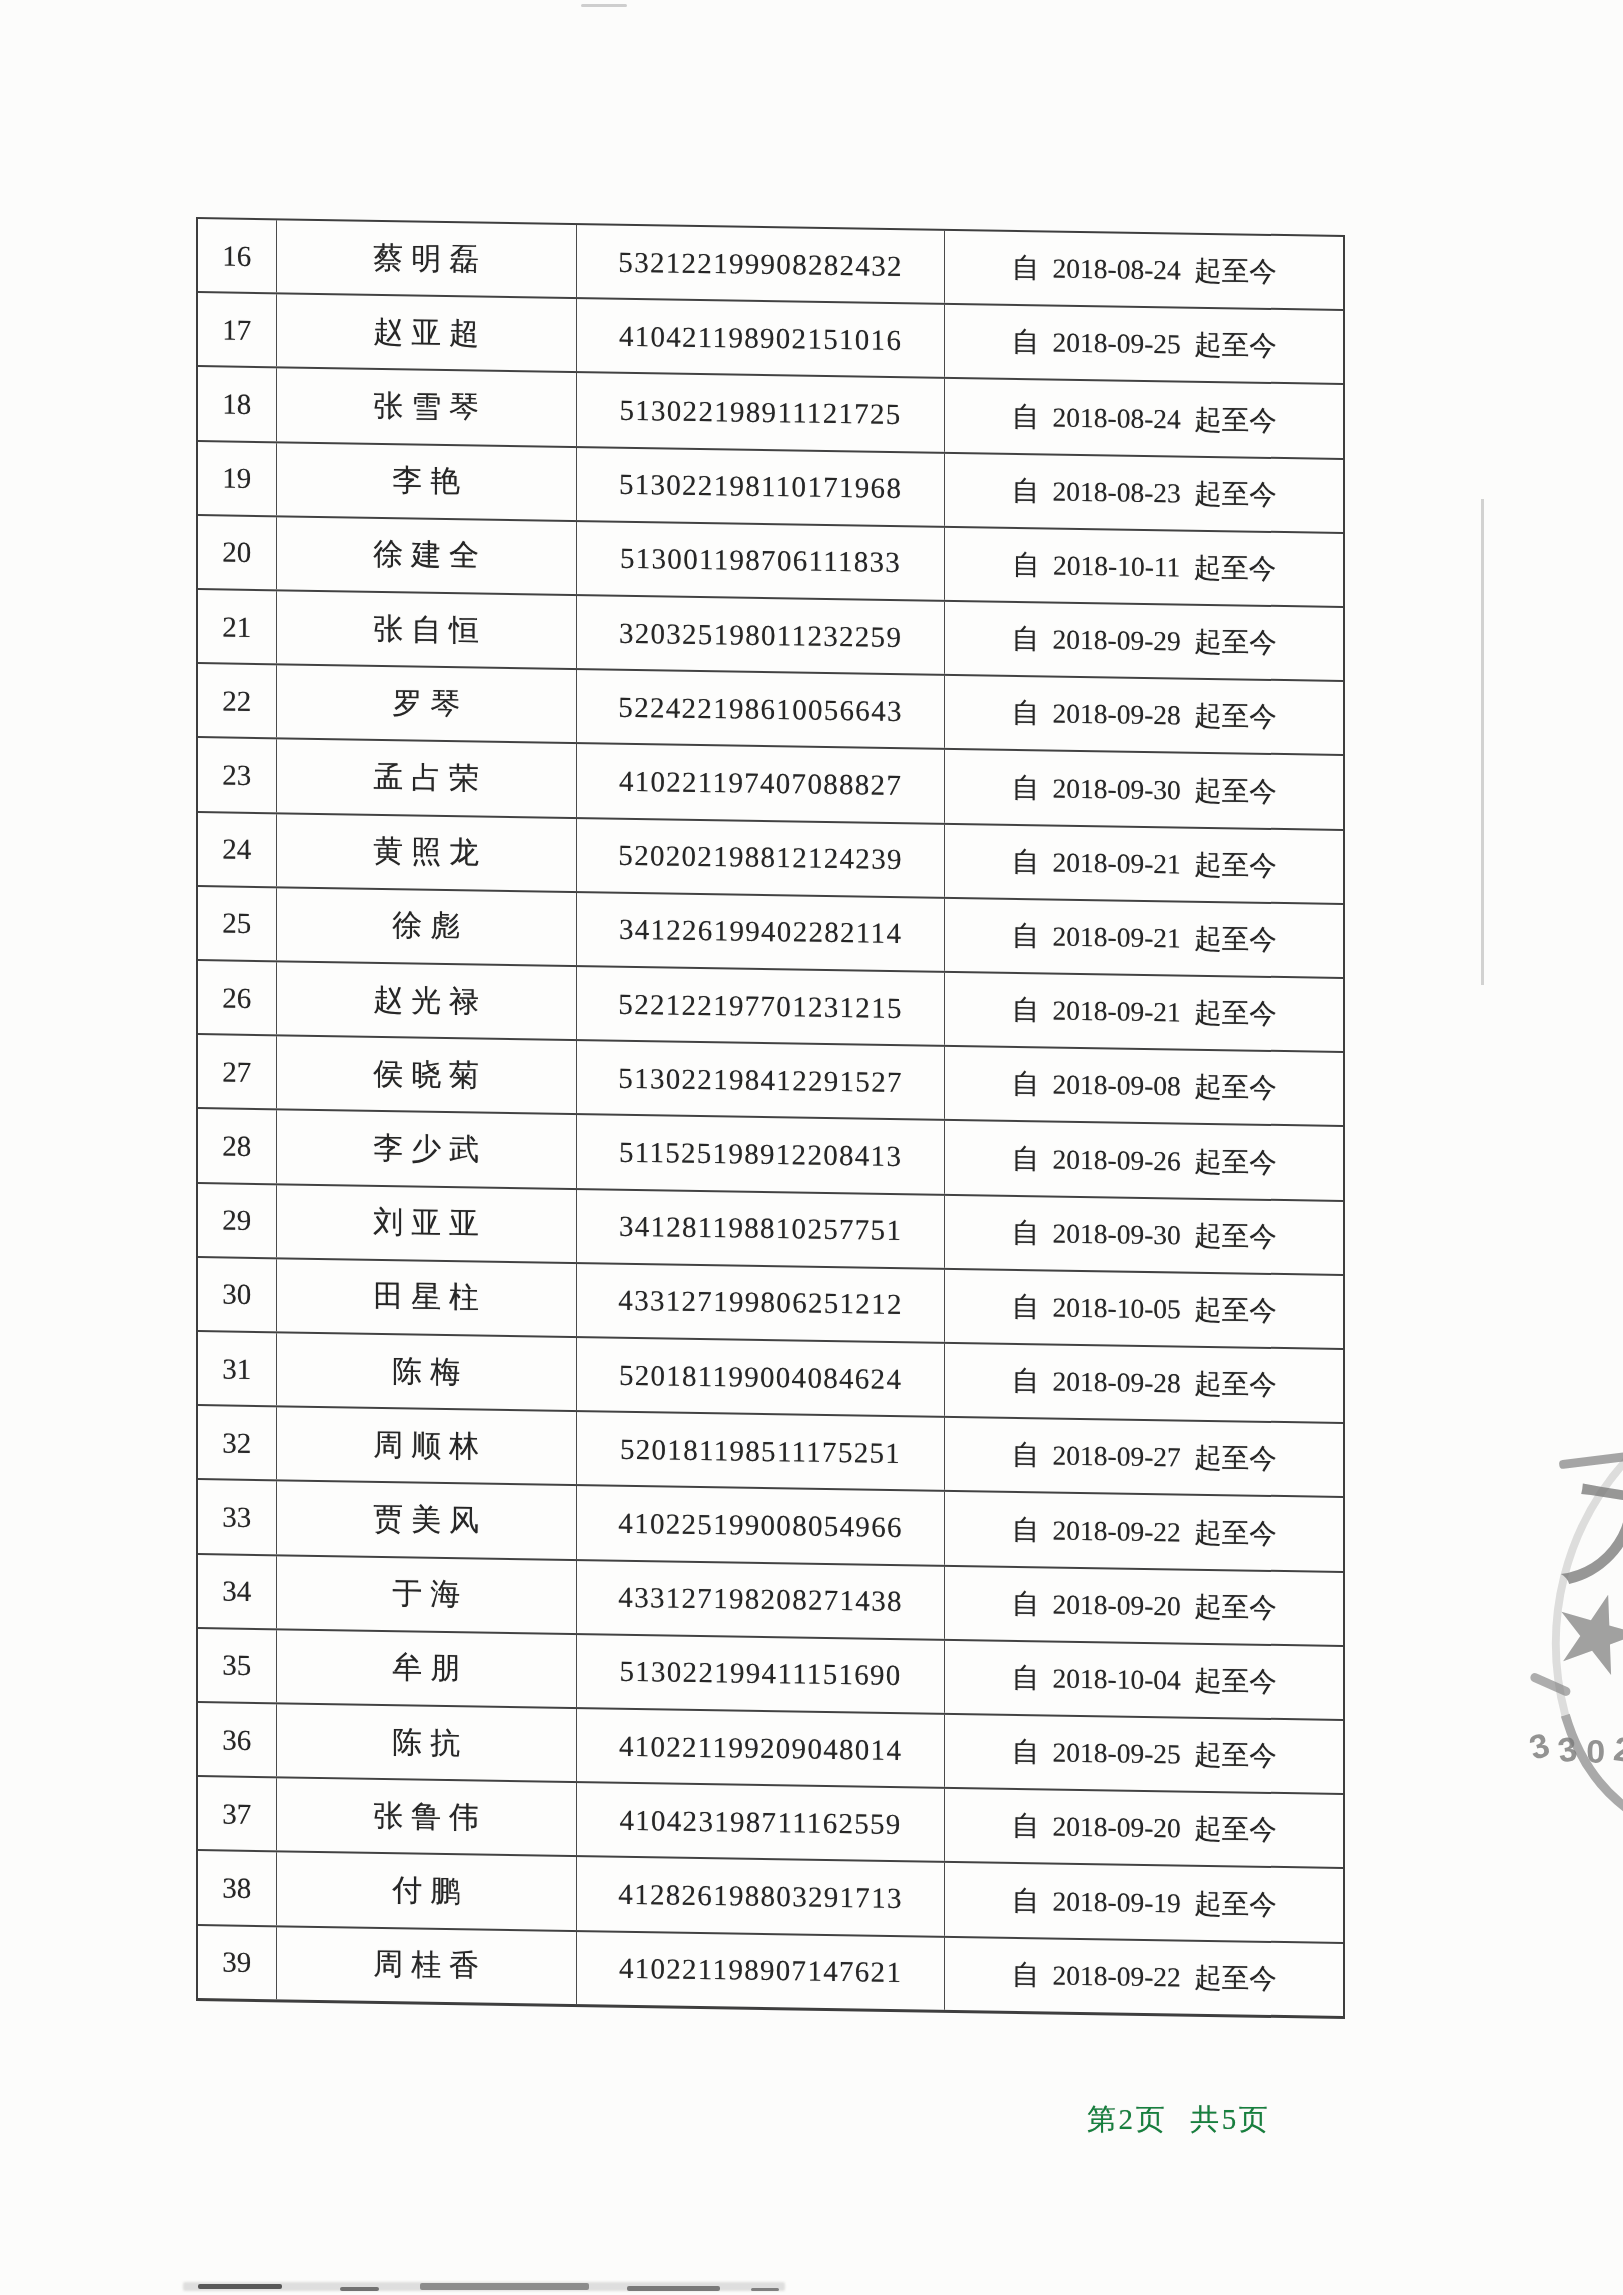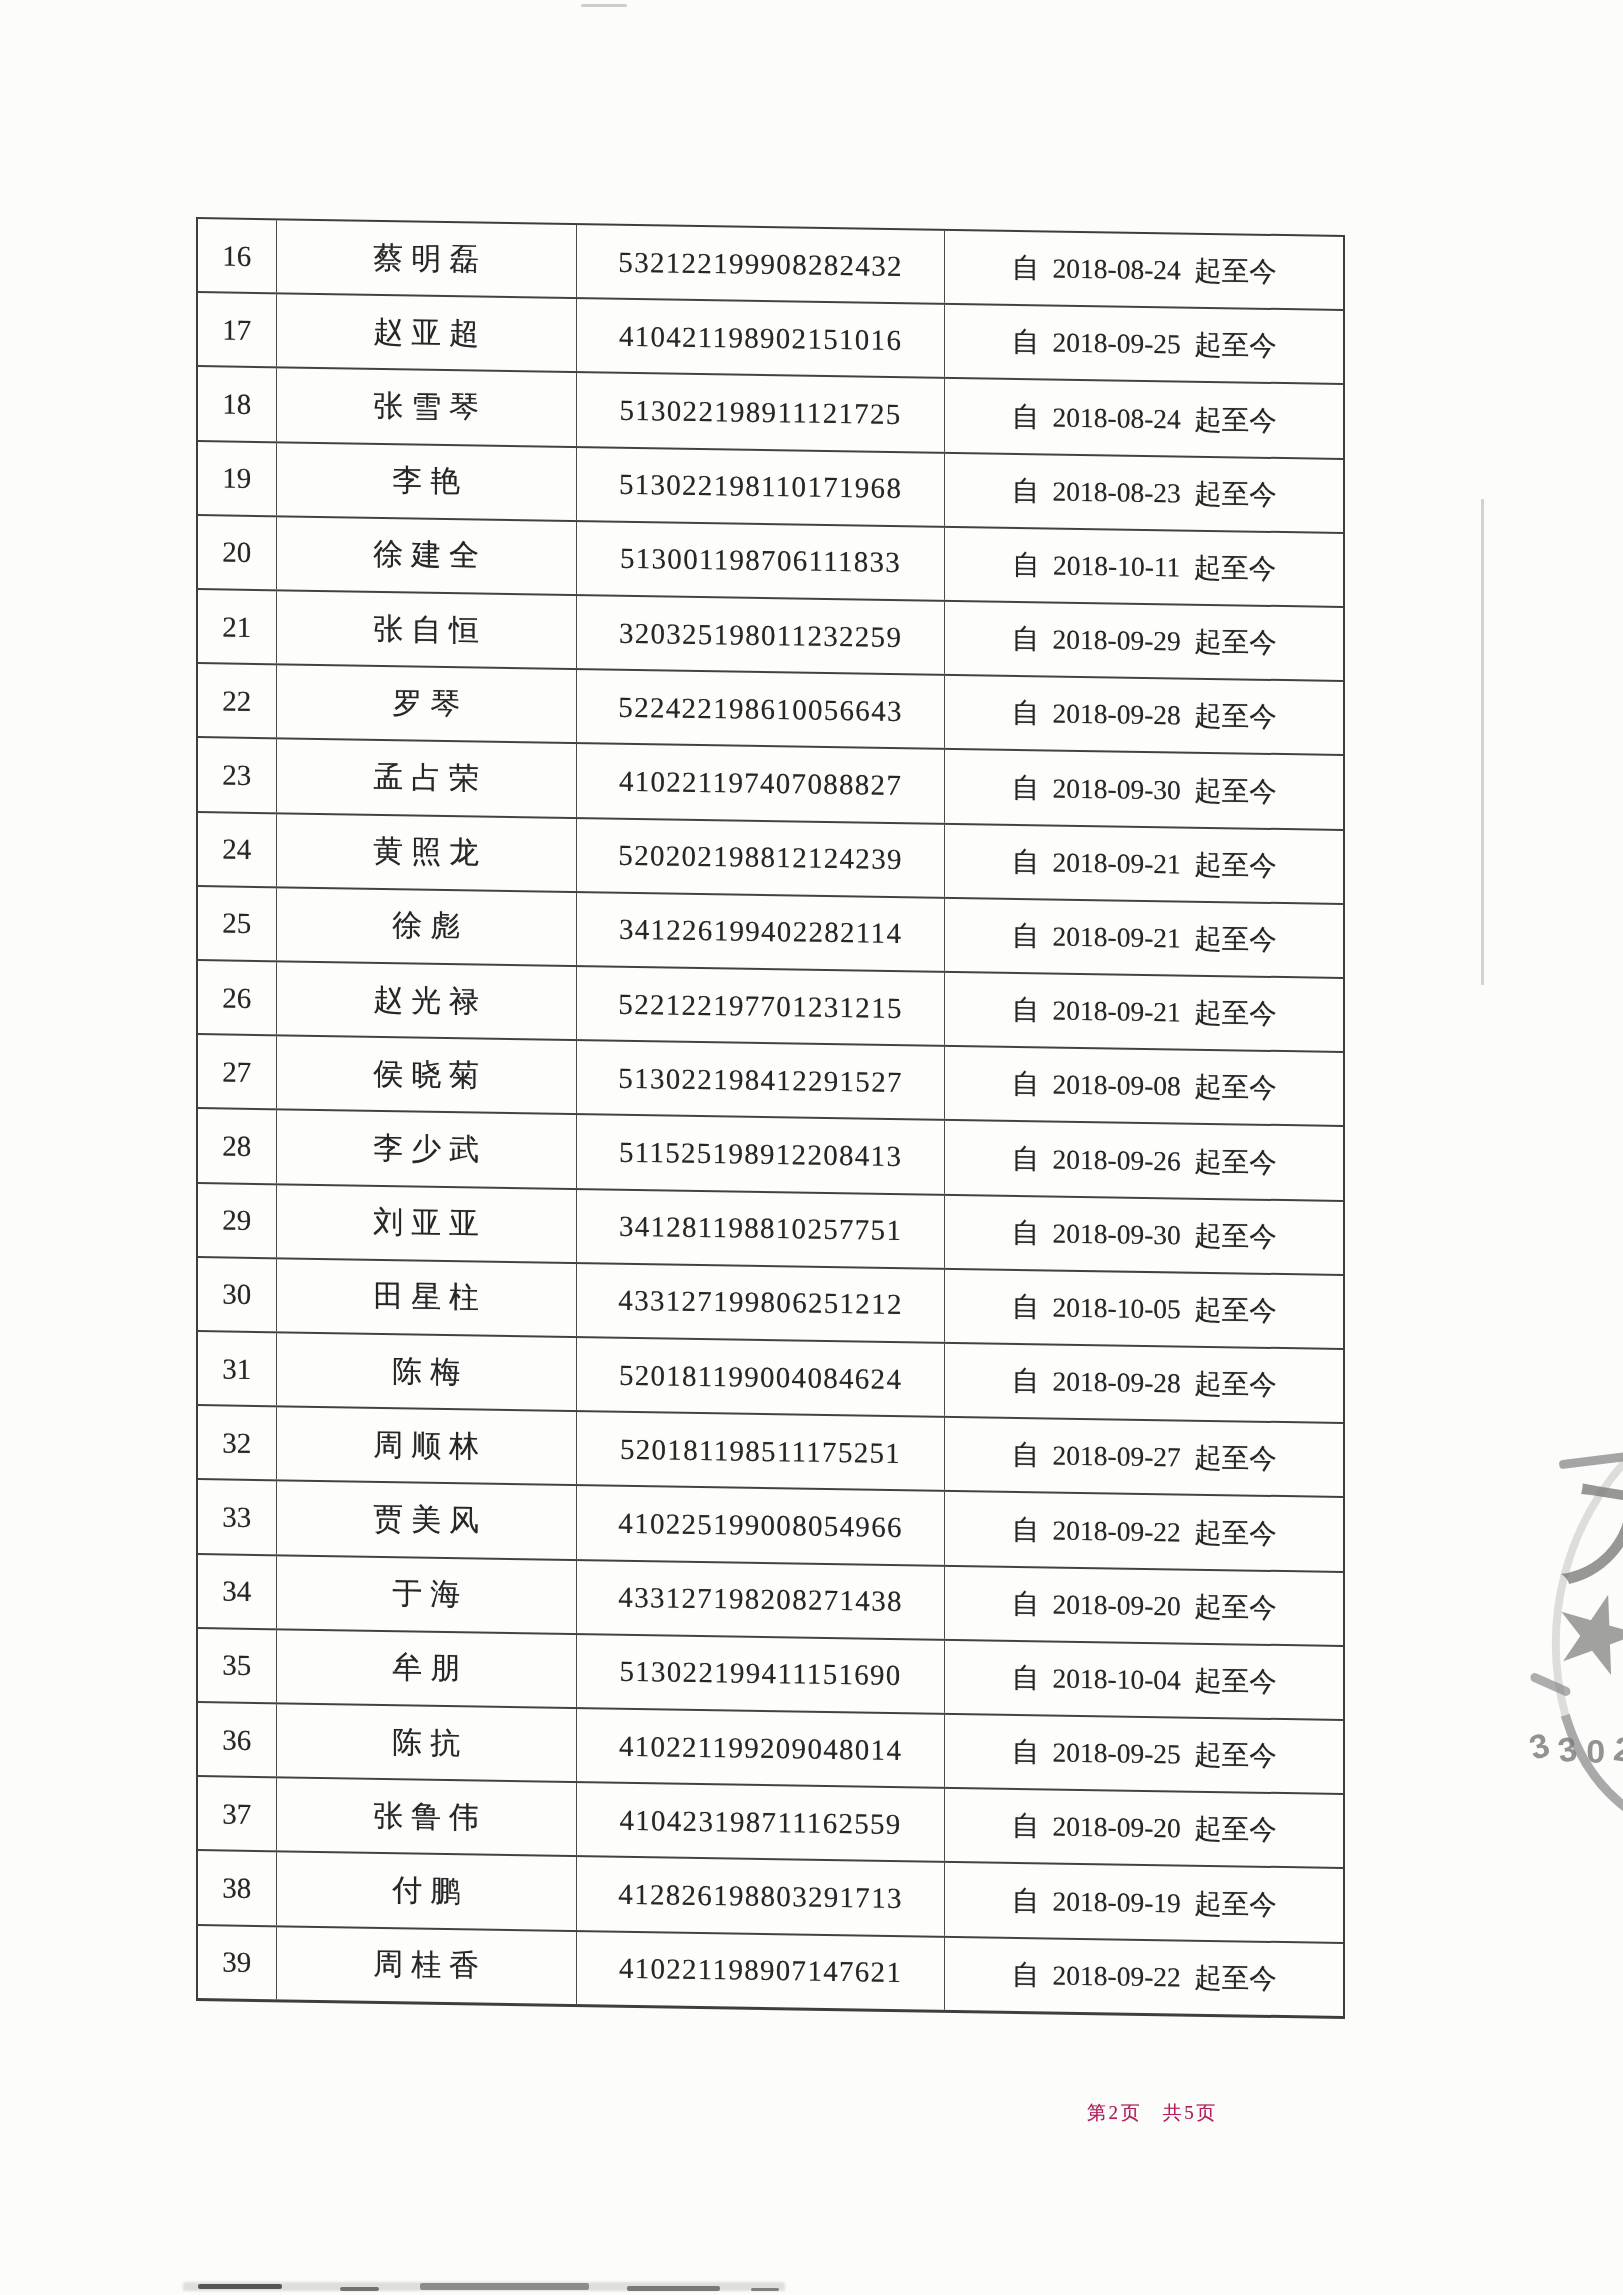--- a/index.html
+++ b/index.html
@@ -30,22 +30,22 @@
     white-space:nowrap;
   }
   .cell:last-child{border-right:none;}
   .c-no{width:79px;font-size:29px;}
   .c-name{width:301px;font-size:30px;letter-spacing:7.9px;padding-left:7.9px;}
   .c-id{width:370px;font-size:29px;letter-spacing:1.3px;}
   .c-period{width:399px;font-size:27.5px;word-spacing:6.5px;}
   
   #footer{
     position:absolute;left:1087px;top:2100px;
-    font-size:19px;word-spacing:13px;letter-spacing:2.6px;
-    color:#be185d;text-shadow:0 0 0.7px rgba(40,40,40,.4);
+    font-size:29px;word-spacing:13px;letter-spacing:2.6px;
+    color:#15803d;text-shadow:0 0 0.7px rgba(40,40,40,.4);
   }
   
   #stamp{position:absolute;left:1466px;top:1427px;width:157px;height:419px;color:#8d8d8d;}
   #stamp .bar{
     position:absolute;left:93px;top:29px;width:71px;height:9.2px;
     background:rgba(128,128,128,.7);transform:rotate(-7deg);border-radius:3.9px;
   }
   #stamp .char{
     position:absolute;left:98px;top:31px;
     font-size:141px;line-height:1;transform:rotate(9deg);

